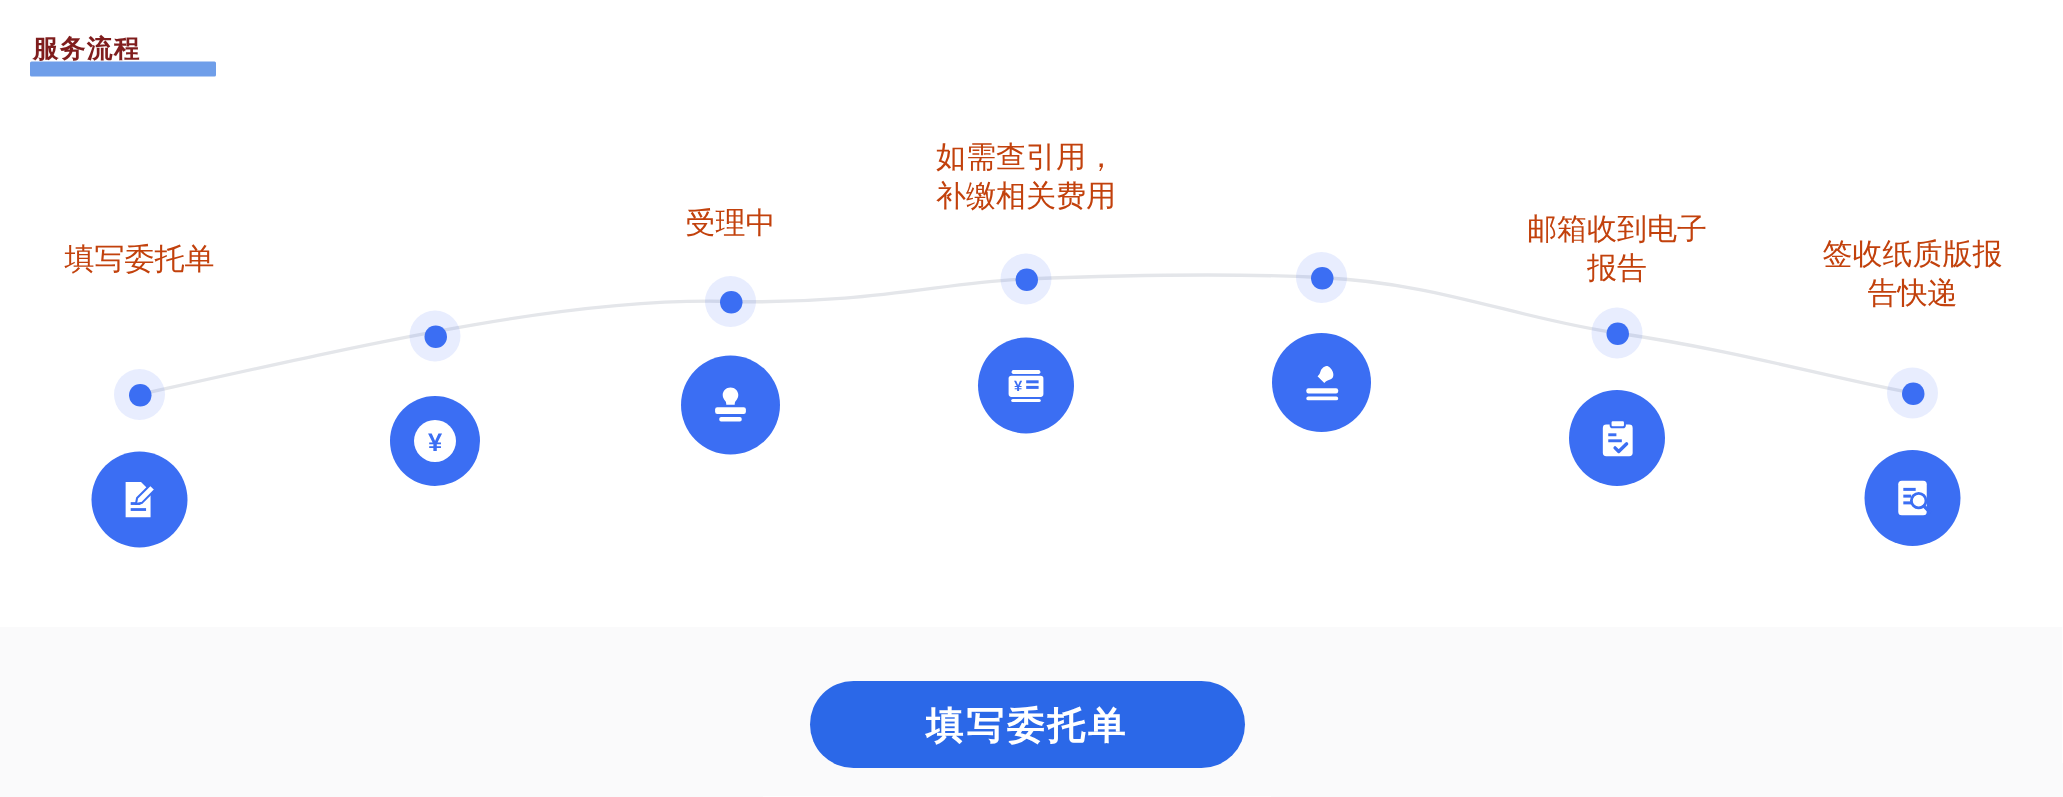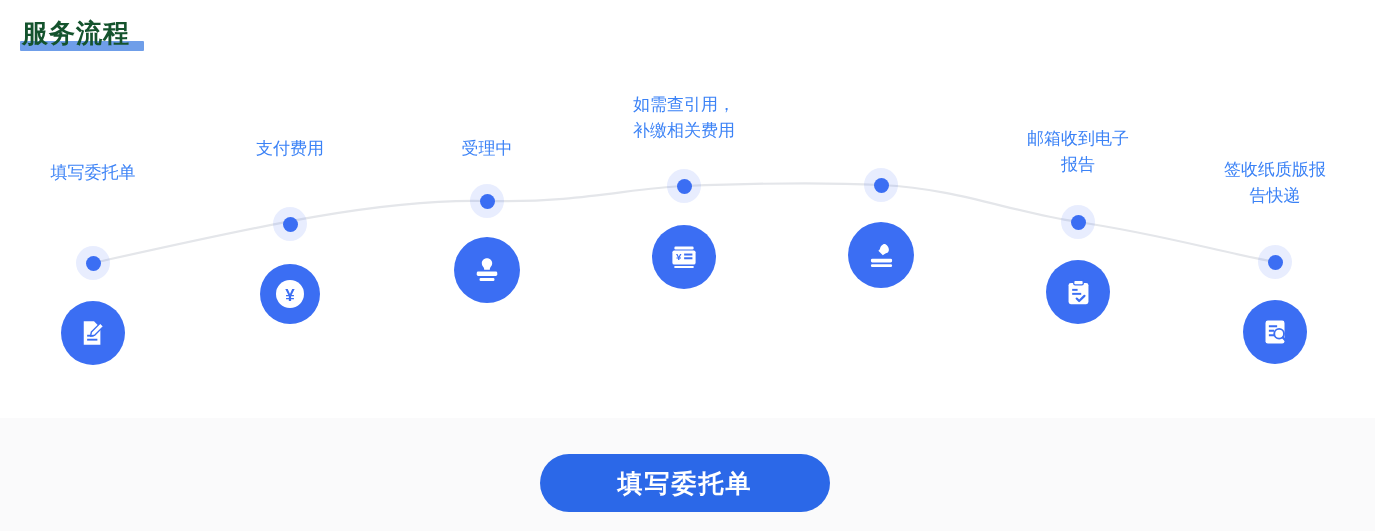--- a/index.html
+++ b/index.html
@@ -17,23 +17,23 @@
     width: 1375px;
     height: 531px;
     background: #ffffff;
   }
 
   
   #section-title {
     position: absolute;
     left: 22px;
     top: 16px;
-    font-size: 26px;
+    font-size: 17px;
     font-weight: 700;
-    color: #14532d;
+    color: #7f1d1d;
     letter-spacing: 1px;
     line-height: 34px;
     z-index: 3;
     white-space: nowrap;
   }
   #title-underline {
     position: absolute;
     left: 20px;
     top: 41px;
     width: 124px;
@@ -62,23 +62,23 @@
   }
 
   .step {
     position: absolute;
     width: 220px;
     margin-left: -110px;
     text-align: center;
   }
 
   .step-label {
-    font-size: 17px;
+    font-size: 20px;
     line-height: 26px;
-    color: #3b82f6;
+    color: #c2410c;
     white-space: pre-line;
     font-family: "Liberation Sans", "DejaVu Sans", sans-serif;
   }
 
   
   .node-dot {
     position: absolute;
     width: 34px;
     height: 34px;
     margin-left: -17px;
@@ -160,23 +160,20 @@
       <span>
         <svg width="30" height="30" viewBox="0 0 24 24" fill="none">
           <path d="M4.6 2.6h8.2l5.1 5.1v13.7H4.6z" fill="#ffffff"></path>
           <path d="M7.3 16.6h8.2v1.5H7.3z" fill="#3b6ef3"></path>
           <path d="M7.3 13.4h5.2v1.5H7.3z" fill="#3b6ef3"></path>
           <path d="M17.8 4.1l2.6 2.6-7.1 7.1-3.2.6.6-3.2z" fill="#ffffff" stroke="#3b6ef3" stroke-width="1.1" stroke-linejoin="round"></path>
         </svg>
       </span>
     </div>
 
-    <div class="step" style="left:290px; top:76px;">
-      <div class="step-label">支付费用</div>
-    </div>
     <div class="node-dot" style="left:290px; top:164px;"></div>
     <div class="icon-bubble" style="left:260px; top:204px; width:60px; height:60px;">
       <span>
         <svg width="34" height="34" viewBox="0 0 34 34">
           <circle cx="17" cy="17" r="14" fill="#ffffff"></circle>
           <text x="17" y="23.5" text-anchor="middle" fill="#3b6ef3" font-size="17" font-weight="700" font-family="'Liberation Sans','DejaVu Sans',sans-serif">¥</text>
         </svg>
       </span>
     </div>
 
@@ -216,21 +213,21 @@
     <div class="icon-bubble" style="left:848px; top:162px; width:66px; height:66px;">
       <span>
         <svg width="33" height="33" viewBox="0 0 24 24">
           <path d="M15.9 4.6c1.6 1.6 1.9 3.8 1 4.9-.7.8-1.5.9-2.3 1.2-.7.3-1.1.6-1.6 1.2l-3.3-3.3c.6-.5.9-.9 1.2-1.6.3-.8.4-1.6 1.2-2.3 1.1-.9 2.2-1.7 3.8-.1z" fill="#ffffff"></path>
           <rect x="4.3" y="14.4" width="15.4" height="2.6" rx="1" fill="#ffffff"></rect>
           <rect x="4.3" y="18.4" width="15.4" height="1.9" rx="0.9" fill="#ffffff"></rect>
         </svg>
       </span>
     </div>
 
-    <div class="step" style="left:1078px; top:66px;">
+    <div class="step" style="left:1078px; top:80px;">
       <div class="step-label">邮箱收到电子
 报告</div>
     </div>
     <div class="node-dot" style="left:1078px; top:162px;"></div>
     <div class="icon-bubble" style="left:1046px; top:200px; width:64px; height:64px;">
       <span>
         <svg width="31" height="31" viewBox="0 0 24 24">
           <rect x="4.3" y="4.6" width="15.4" height="16.4" rx="1.8" fill="#ffffff"></rect>
           <rect x="8.3" y="2.5" width="7.4" height="3.6" rx="1.1" fill="#ffffff" stroke="#3b6ef3" stroke-width="1"></rect>
           <rect x="7.1" y="9.2" width="4.2" height="1.5" fill="#3b6ef3"></rect>

